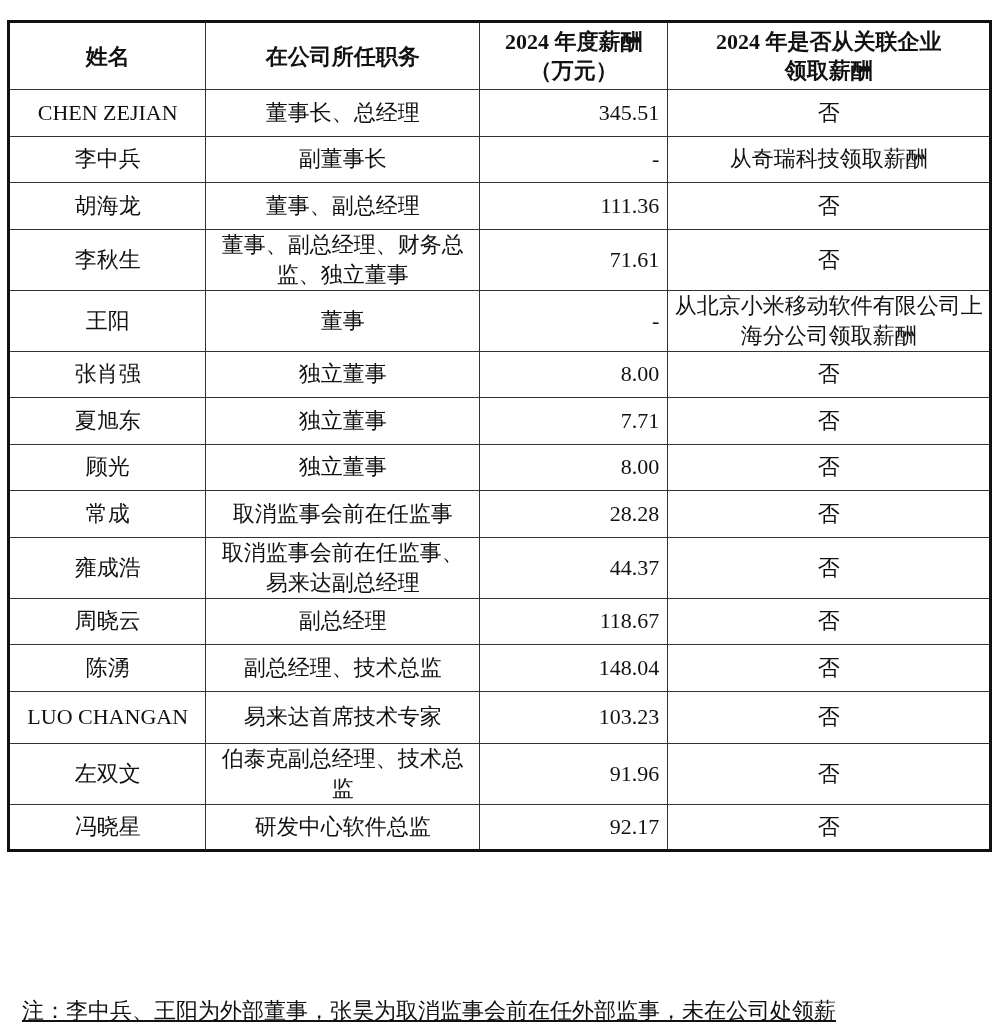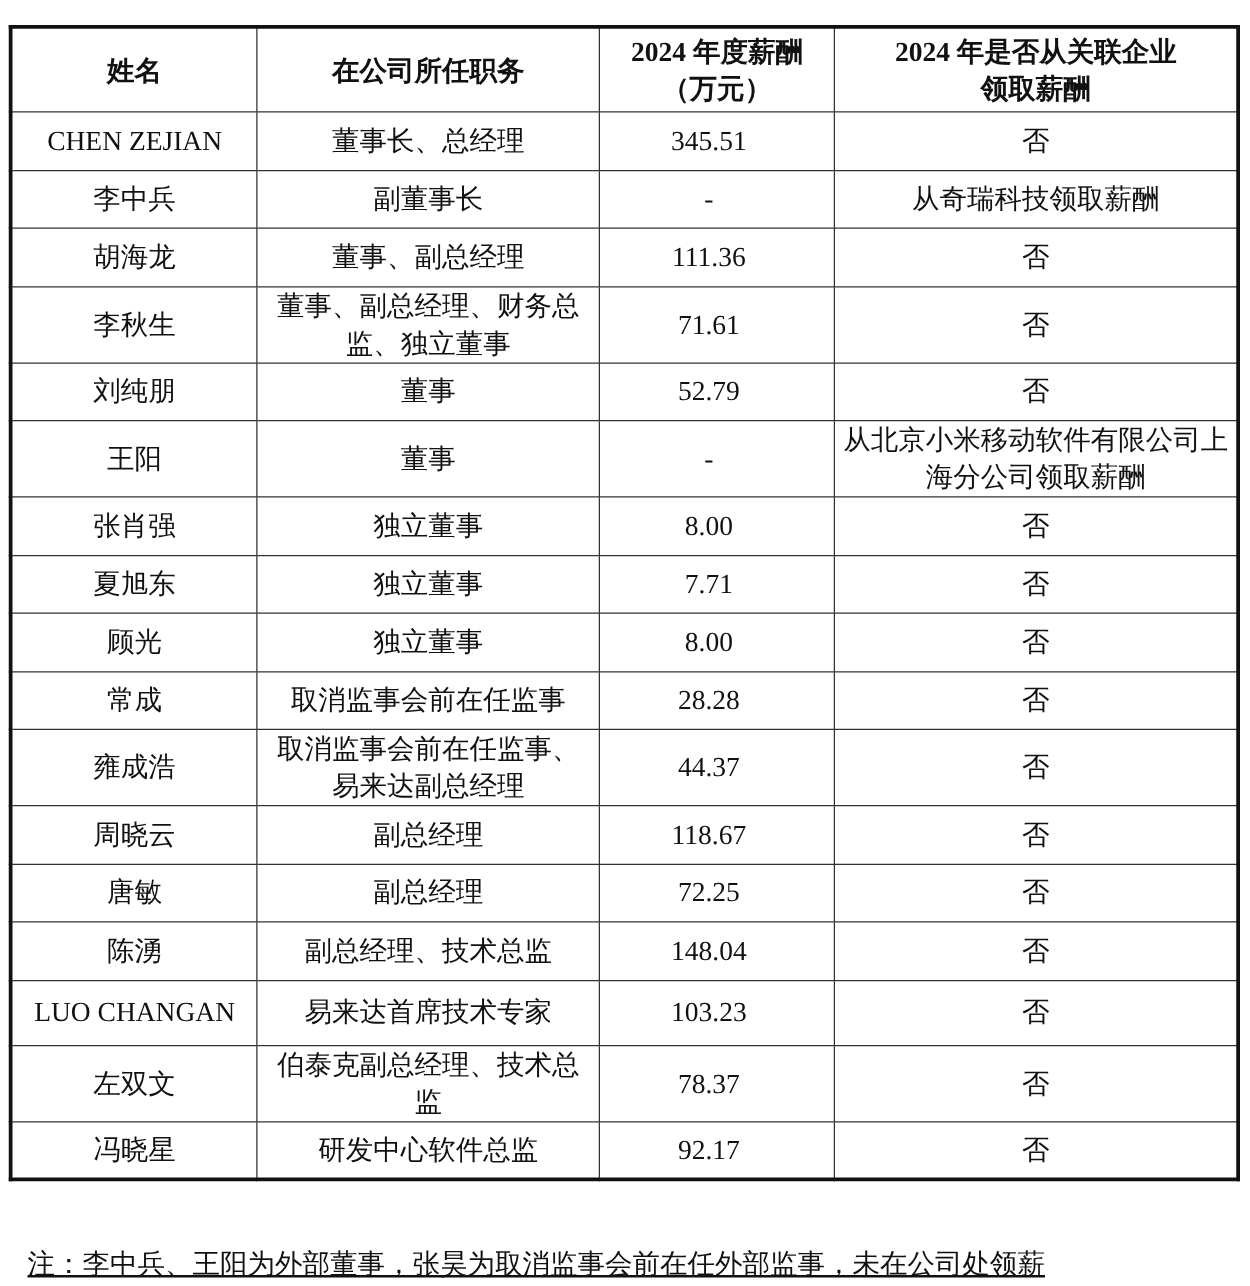--- a/index.html
+++ b/index.html
@@ -18,21 +18,21 @@
   table.comp td, table.comp th {
     border: 1.5px solid #333;
     padding: 0 6px;
     font-size: 22px;
     line-height: 30px;
     text-align: center;
     vertical-align: middle;
     font-weight: normal;
   }
   table.comp th { font-weight: bold; line-height: 29px; }
-  table.comp td.num { padding-right: 19px; }
+  table.comp td.num { text-align: right; padding-right: 8px; }
   .col-name { width: 197px; }
   .col-role { width: 273px; }
   .col-sal  { width: 188px; }
   .col-rel  { width: 322px; }
   tr.h-head { height: 68px; }
   tr.h1 { height: 46.5px; }
   tr.h2 { height: 52px; }
   .note {
     position: absolute; left: 22px; top: 996px;
     font-size: 22px; line-height: 30px; white-space: nowrap; text-decoration: underline;
@@ -80,26 +80,20 @@
       <td>董事、副总经理</td>
       <td class="num">111.36</td>
       <td>否</td>
     </tr>
     <tr class="h2">
       <td>李秋生</td>
       <td>董事、副总经理、财务总监、独立董事</td>
       <td class="num">71.61</td>
       <td>否</td>
     </tr>
-    <tr class="h1">
-      <td>刘纯朋</td>
-      <td>董事</td>
-      <td class="num">52.79</td>
-      <td>否</td>
-    </tr>
     <tr class="h2">
       <td>王阳</td>
       <td>董事</td>
       <td class="num">-</td>
       <td>从北京小米移动软件有限公司上海分公司领取薪酬</td>
     </tr>
     <tr class="h1">
       <td>张肖强</td>
       <td>独立董事</td>
       <td class="num">8.00</td>
@@ -129,41 +123,35 @@
       <td class="num">44.37</td>
       <td>否</td>
     </tr>
     <tr class="h1">
       <td>周晓云</td>
       <td>副总经理</td>
       <td class="num">118.67</td>
       <td>否</td>
     </tr>
     <tr class="h1">
-      <td>唐敏</td>
-      <td>副总经理</td>
-      <td class="num">72.25</td>
-      <td>否</td>
-    </tr>
-    <tr class="h1">
       <td>陈湧</td>
       <td>副总经理、技术总监</td>
       <td class="num">148.04</td>
       <td>否</td>
     </tr>
     <tr class="h2">
       <td>LUO CHANGAN</td>
       <td>易来达首席技术专家</td>
       <td class="num">103.23</td>
       <td>否</td>
     </tr>
     <tr class="h2">
       <td>左双文</td>
       <td>伯泰克副总经理、技术总监</td>
-      <td class="num">78.37</td>
+      <td class="num">91.96</td>
       <td>否</td>
     </tr>
     <tr class="h1">
       <td>冯晓星</td>
       <td>研发中心软件总监</td>
       <td class="num">92.17</td>
       <td>否</td>
     </tr>
   </tbody>
 </table>

